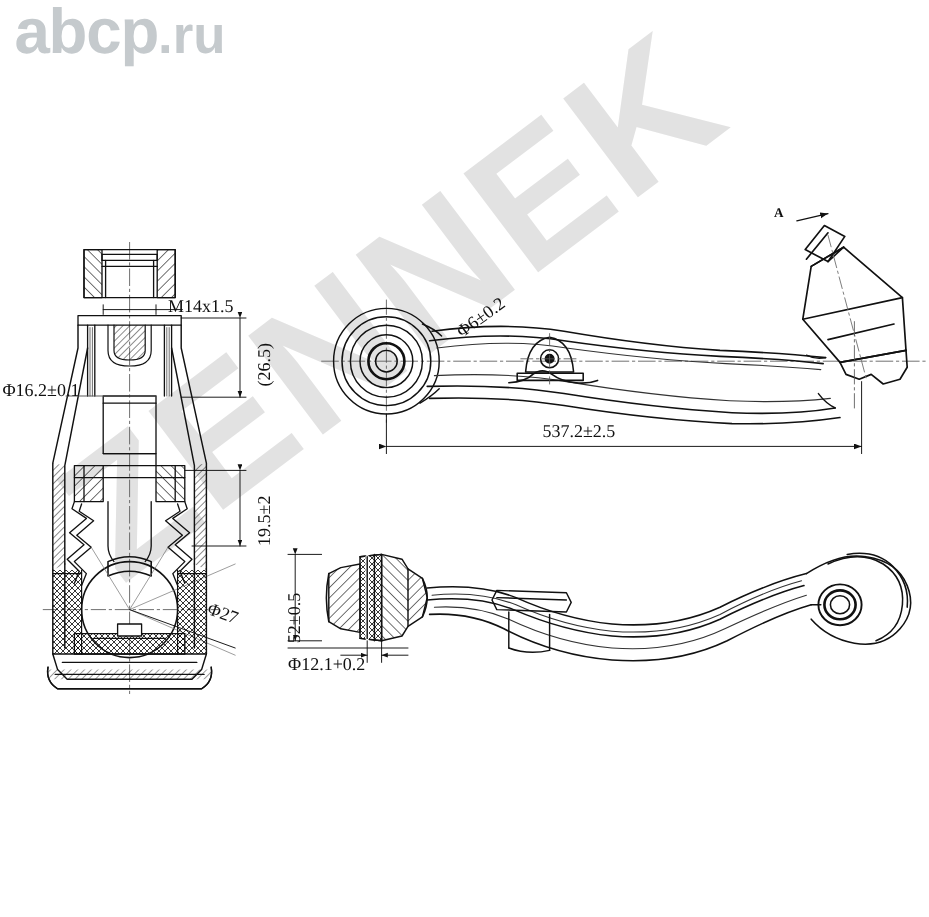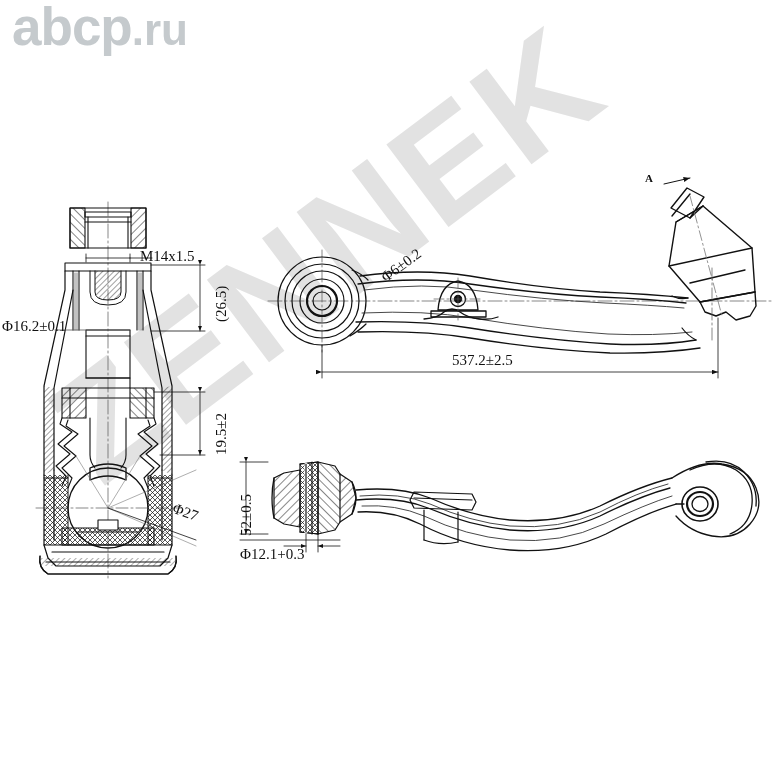--- a/index.html
+++ b/index.html
@@ -361,19 +361,19 @@
   <div class="dim-label" style="left:176px;top:500px;transform:rotate(20deg);transform-origin:0 0;">Φ27</div>
 
   <div class="dim-label" style="left:378px;top:272px;transform:rotate(-36deg);transform-origin:0 0;">Φ6±0.2</div>
 
   <div class="dim-label" style="left:452px;top:352px;">537.2±2.5</div>
 
   <div class="dim-label tiny" style="left:645px;top:172px;">A</div>
 
   <div class="dim-label rot" style="left:238px;top:536px;">52±0.5</div>
 
-  <div class="dim-label" style="left:240px;top:546px;">Φ12.1+0.3</div>
+  <div class="dim-label" style="left:240px;top:546px;">Φ12.1+0.2</div>
 
   <div id="brand-logo">
     <span>abcp</span><span class="tld">.ru</span>
   </div>
 
 </div>
 
 </body></html>

